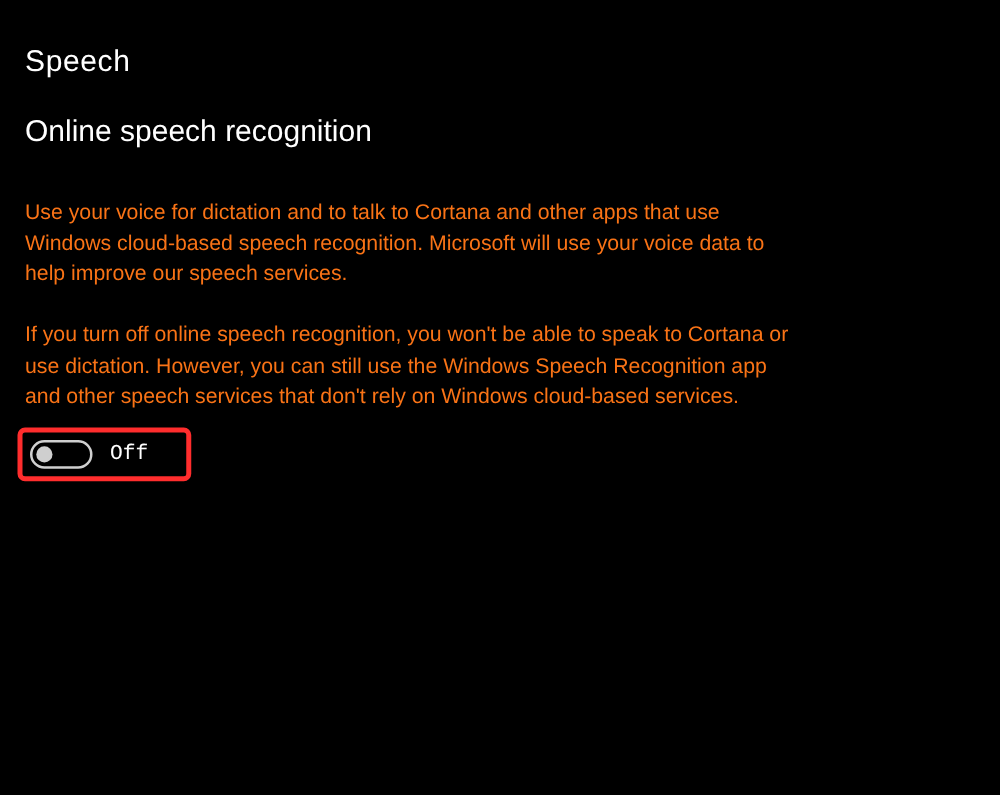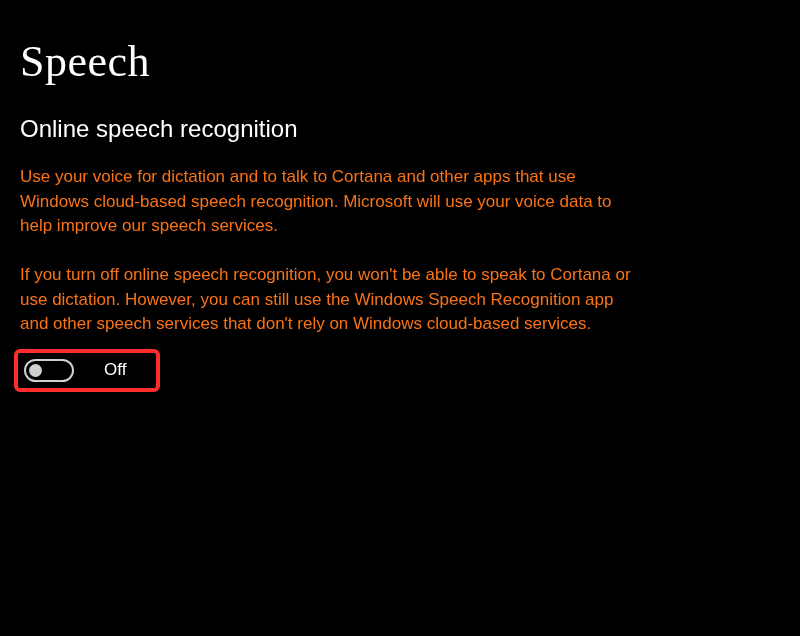--- a/index.html
+++ b/index.html
@@ -10,30 +10,29 @@
     body {
       width: 800px;
       height: 636px;
       background: #000000;
       font-family: "Segoe UI", Arial, sans-serif;
       color: #ffffff;
       overflow: hidden;
       padding: 36px 20px 20px 20px;
     }
     .page-title {
-      font-size: 44px;
+      font-size: 24px;
       font-weight: 300;
       margin-bottom: 28px;
       letter-spacing: 0.5px;
-      font-family: Liberation Serif, serif;
     }
     .section-heading {
       font-size: 24px;
       font-weight: 400;
-      margin-bottom: 22px;
+      margin-bottom: 38px;
     }
     .body-text {
       font-size: 17px;
       font-weight: 400;
       line-height: 1.45;
       color: #f97316;
       max-width: 620px;
       margin-bottom: 24px;
     }
     .highlight-box {
@@ -42,22 +41,23 @@
       display: inline-flex;
       align-items: center;
       padding: 6px 30px 6px 6px;
       position: relative;
       top: -12px;
       left: -6px;
     }
     .toggle {
       display: inline-flex;
       align-items: center;
-      gap: 30px;
+      gap: 14px;
       cursor: pointer;
+      font-family: Liberation Mono, monospace;
     }
     .toggle-switch {
       width: 50px;
       height: 23px;
       border: 2px solid #cfcfcf;
       border-radius: 12px;
       position: relative;
       background: transparent;
       display: flex;
       align-items: center;

